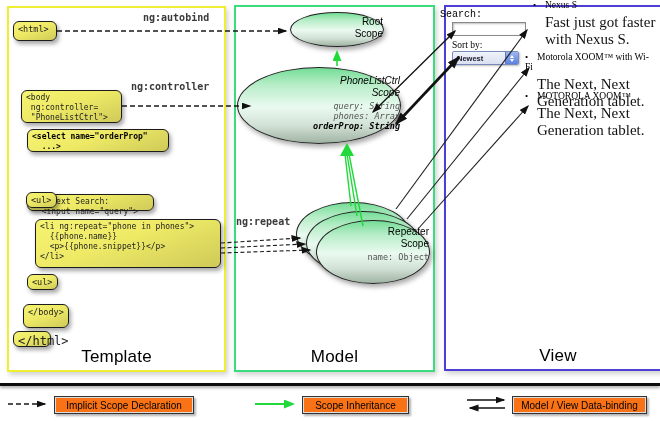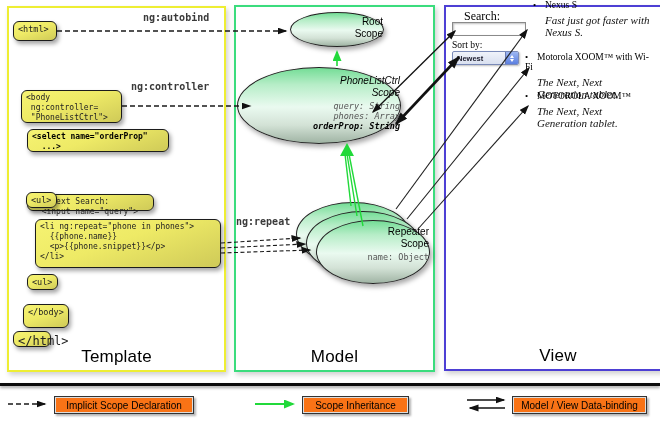--- a/index.html
+++ b/index.html
@@ -49,43 +49,43 @@
   .el-rep-mid  { left:306px; top:211px; width:114px; height:64px; z-index:3; }
   .el-rep      { left:316px; top:220px; width:114px; height:64px; z-index:4; }
   .el-rep .el-title { padding-top:5px; }
   .el-title { font-size:10px; line-height:1.18; color:#000; white-space:pre; }
   .el-props { font-family:"DejaVu Sans Mono", monospace; font-size:8.5px; line-height:1.22;
               color:#555; margin-top:2px; }
   .el-props .prop-bold { font-weight:bold; color:#000; }
 
   
   .view-text { position:absolute; font-family:"Liberation Serif", serif; color:#000; z-index:2; }
-  .v-search-label { left:464px; top:9px;  font-size:12px; }
+  .v-search-label { left:440px; top:9px;  font-size:10px;font-family:Liberation Mono, monospace; }
   .v-sort-label   { left:452px; top:40px; font-size:9.5px; }
   .v-search-input { position:absolute; left:452px; top:22px; width:74px; height:14px;
                     border:1px solid #8a8a8a; background:#fff; box-shadow:inset 1px 1px 2px rgba(0,0,0,0.25);
                     font-size:9px; padding:0 2px; z-index:2; }
   .v-select { position:absolute; left:452px; top:51px; width:67px; height:14px; z-index:2;
               border:1px solid #7a8ab8; border-radius:2px; display:flex; align-items:center;
               background:linear-gradient(180deg,#f0f3fa,#d9e0f0); box-shadow:1px 1px 2px rgba(0,0,0,0.25); }
   .v-select .sel-text { flex:1; font-size:7.5px; font-weight:bold; color:#223; padding-left:4px;
                         font-family:"Liberation Sans", sans-serif; }
   .v-select .sel-btn { width:13px; height:100%; border-left:1px solid #6a7ab0; border-radius:0 1px 1px 0;
                        background:linear-gradient(180deg,#9db7f2,#5b7fe0); display:flex; flex-direction:column;
                        align-items:center; justify-content:center; gap:1px; }
   .tri-up   { width:0; height:0; border-left:2.5px solid transparent; border-right:2.5px solid transparent;
               border-bottom:3px solid #fff; }
   .tri-down { width:0; height:0; border-left:2.5px solid transparent; border-right:2.5px solid transparent;
               border-top:3px solid #fff; }
   .v-item { position:absolute; left:525px; width:124px; z-index:2; }
   .v-item-0 { top:0;margin-left:8px; } .v-item-1 { top:52px; } .v-item-2 { top:91px; }
   .v-item .vi-title { font-family:"Liberation Serif", serif; font-size:9.5px; color:#000; }
   .v-item .vi-title .bullet { display:inline-block; width:12px; font-size:9px; }
-  .v-item .vi-desc { font-family:"Liberation Serif", serif; font-size:11px; color:#111;
-                     margin-top:4px; padding-left:12px;font-style:italic; }
+  .v-item .vi-desc { font-family:"Liberation Serif", serif; font-size:15px; color:#111;
+                     margin-top:4px; padding-left:12px; }
 
   
   svg.arrows { position:absolute; left:0; top:0; width:660px; height:421px; z-index:5; pointer-events:none; }
 
   
   .separator { position:absolute; left:0; top:383px; width:660px; height:3px; background:#0c0c0c;
                box-shadow:0 2px 3px rgba(0,0,0,0.35); }
   .legend-box { position:absolute; top:396px; height:18px; background:#f97316; border:1px solid #333;
                 box-shadow:1.5px 1.5px 2px rgba(0,0,0,0.3), inset 0 0 0 1px #ddd;
                 font-size:10px; color:#000; display:flex; align-items:center; justify-content:center;

